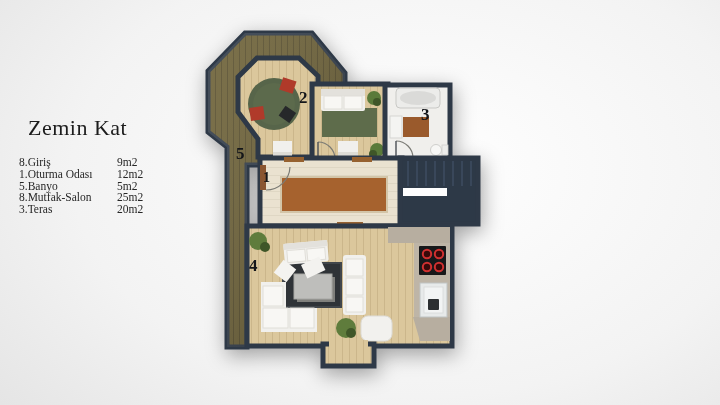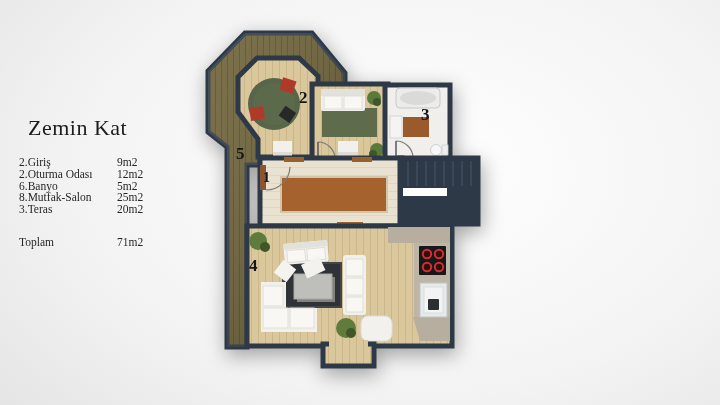--- a/index.html
+++ b/index.html
@@ -27,42 +27,38 @@
 </style>
 </head>
 <body>
 
 <div id="stage">
 
   <div class="legend">
     <div class="legend-title">Zemin Kat</div>
     <div class="legend-rows">
       <div class="lrow">
-        <span class="lab">2.Giriş</span>
+        <span class="lab">8.Giriş</span>
         <span class="val">9m2</span>
       </div>
       <div class="lrow">
-        <span class="lab">2.Oturma Odası</span>
+        <span class="lab">1.Oturma Odası</span>
         <span class="val">12m2</span>
       </div>
       <div class="lrow">
-        <span class="lab">6.Banyo</span>
+        <span class="lab">5.Banyo</span>
         <span class="val">5m2</span>
       </div>
       <div class="lrow">
         <span class="lab">8.Mutfak-Salon</span>
         <span class="val">25m2</span>
       </div>
       <div class="lrow">
         <span class="lab">3.Teras</span>
         <span class="val">20m2</span>
-      </div>
-      <div class="lrow total">
-        <span class="lab">Toplam</span>
-        <span class="val">71m2</span>
       </div>
     </div>
   </div>
 
   <svg id="plan" width="720" height="405" viewBox="0 0 720 405">
     <defs>
       <pattern id="woodV" width="7" height="7" patternUnits="userSpaceOnUse">
         <rect width="7" height="7" fill="#dbc79c"></rect>
         <rect x="6" width="1" height="7" fill="rgba(90,60,20,0.12)"></rect>
       </pattern>

